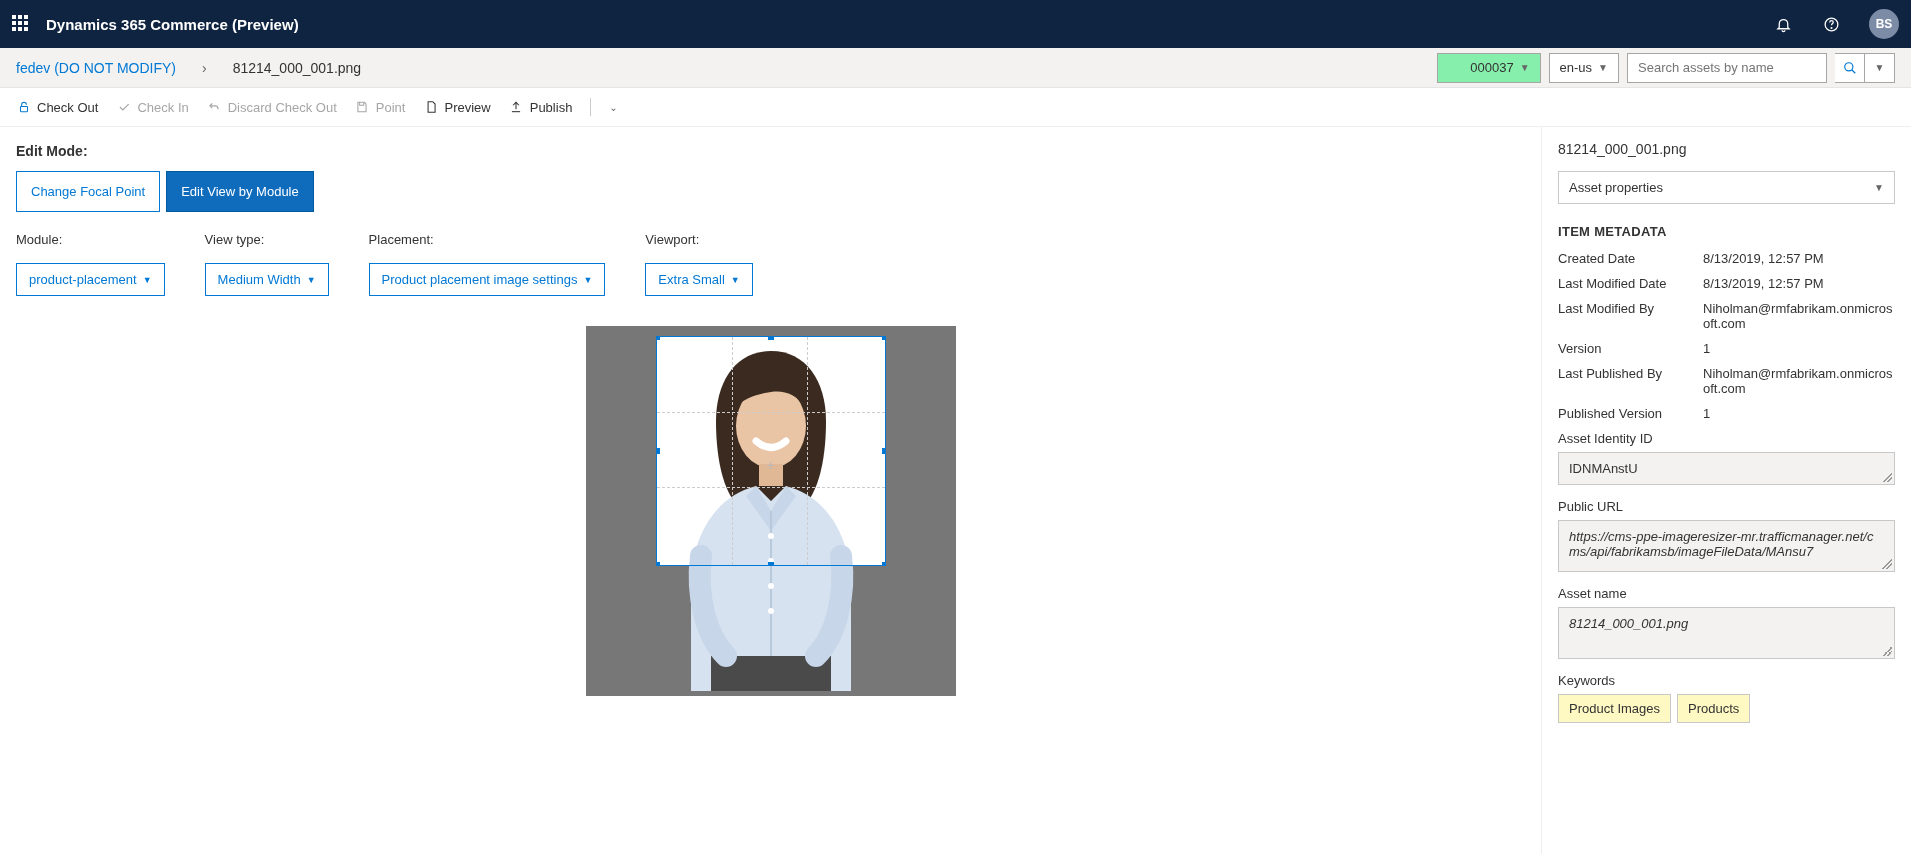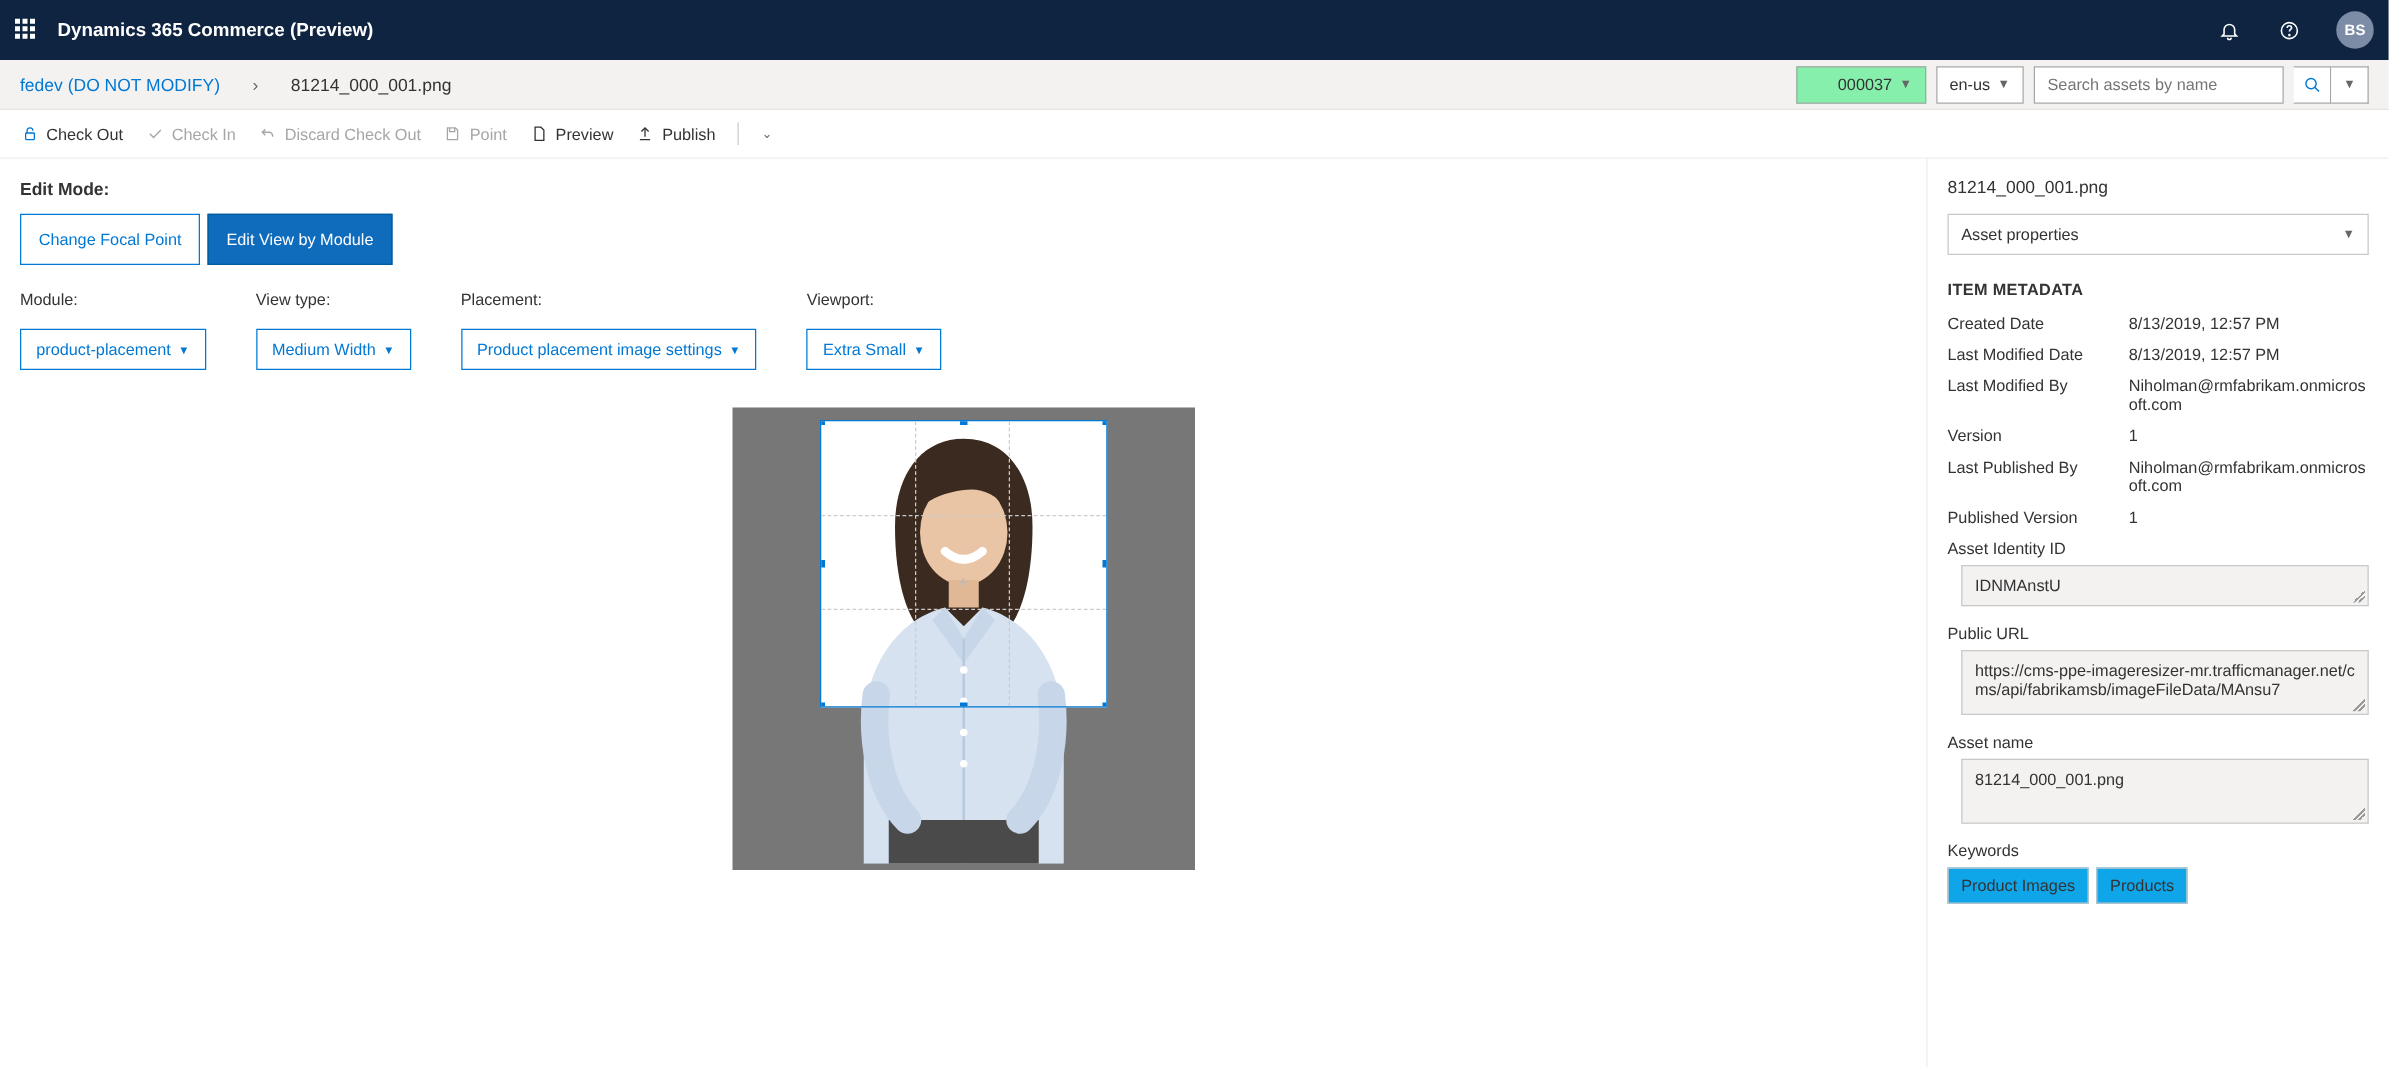--- a/index.html
+++ b/index.html
@@ -163,31 +163,30 @@
   .readonly-field {
     border:1px solid #c8c8c8;
     background:#f3f2f1;
     padding:8px 10px;
     font-size:13px;
     color:#333;
     word-break:break-all;
     margin-bottom:14px;
     min-height:32px;
     position:relative;
-    margin-left:11px;
-  }
-  .readonly-field.tall { min-height:52px; }
+  }
+  .readonly-field.tall { min-height:52px;font-style:italic; }
   .resize-grip { position:absolute; right:2px; bottom:2px; width:10px; height:10px; 
     background:linear-gradient(135deg, transparent 50%, #999 50%, #999 60%, transparent 60%, transparent 70%, #999 70%, #999 80%, transparent 80%); }
   .keyword-row { display:flex; gap:6px; }
   .keyword-chip {
     border:1px solid #c8c8c8;
     padding:6px 10px;
     font-size:13px;
-    background:#0ea5e9;
+    background:#fef9c3;
     cursor:pointer;
   }
 </style>
 </head>
 <body>
 
 <div class="top-header">
   <div class="waffle-icon">
     <span></span>
       <span></span>

